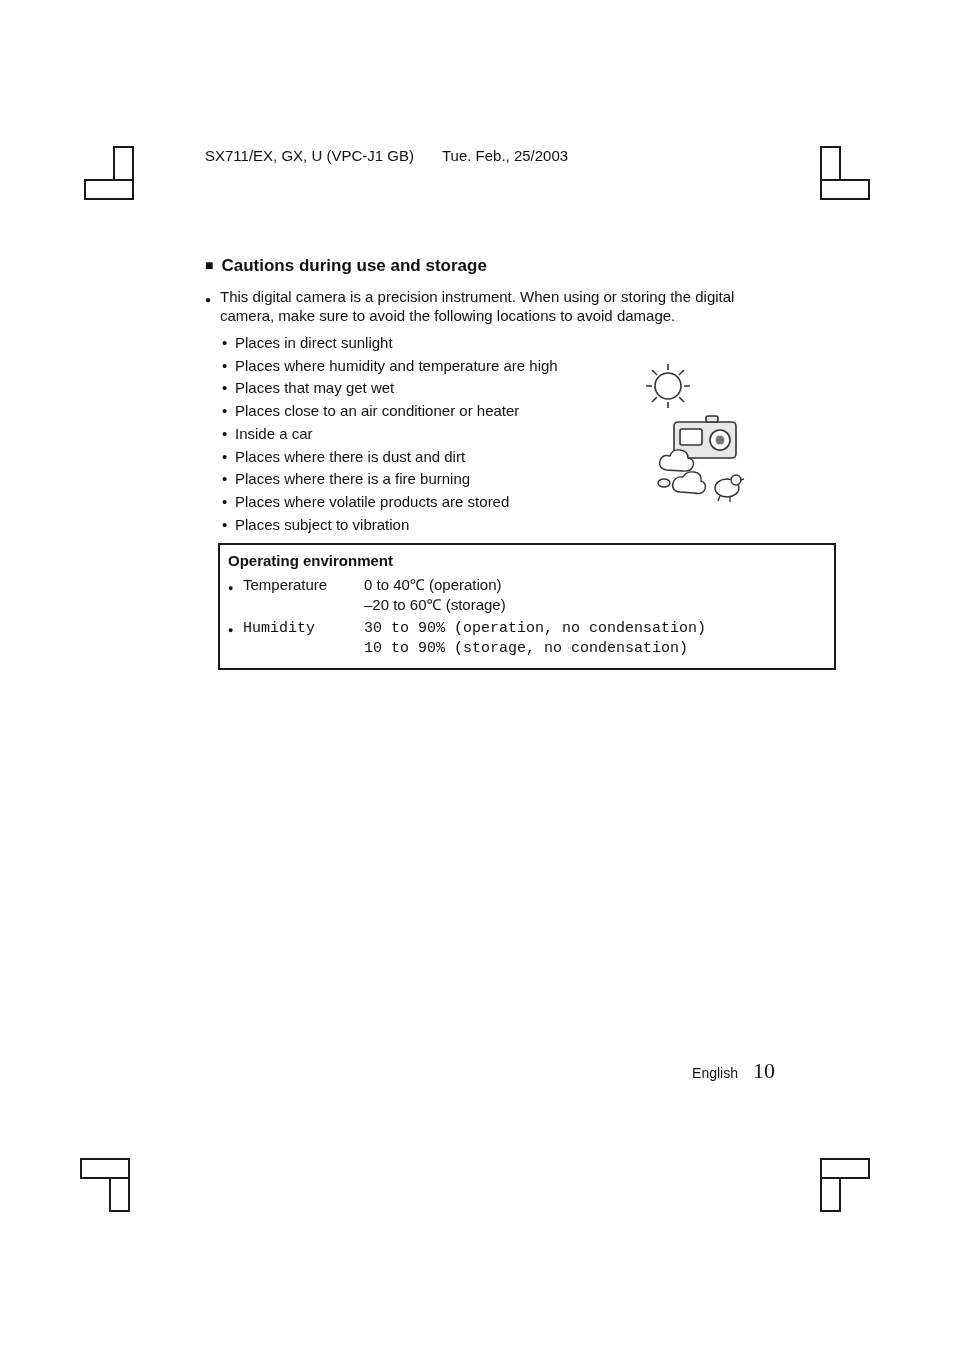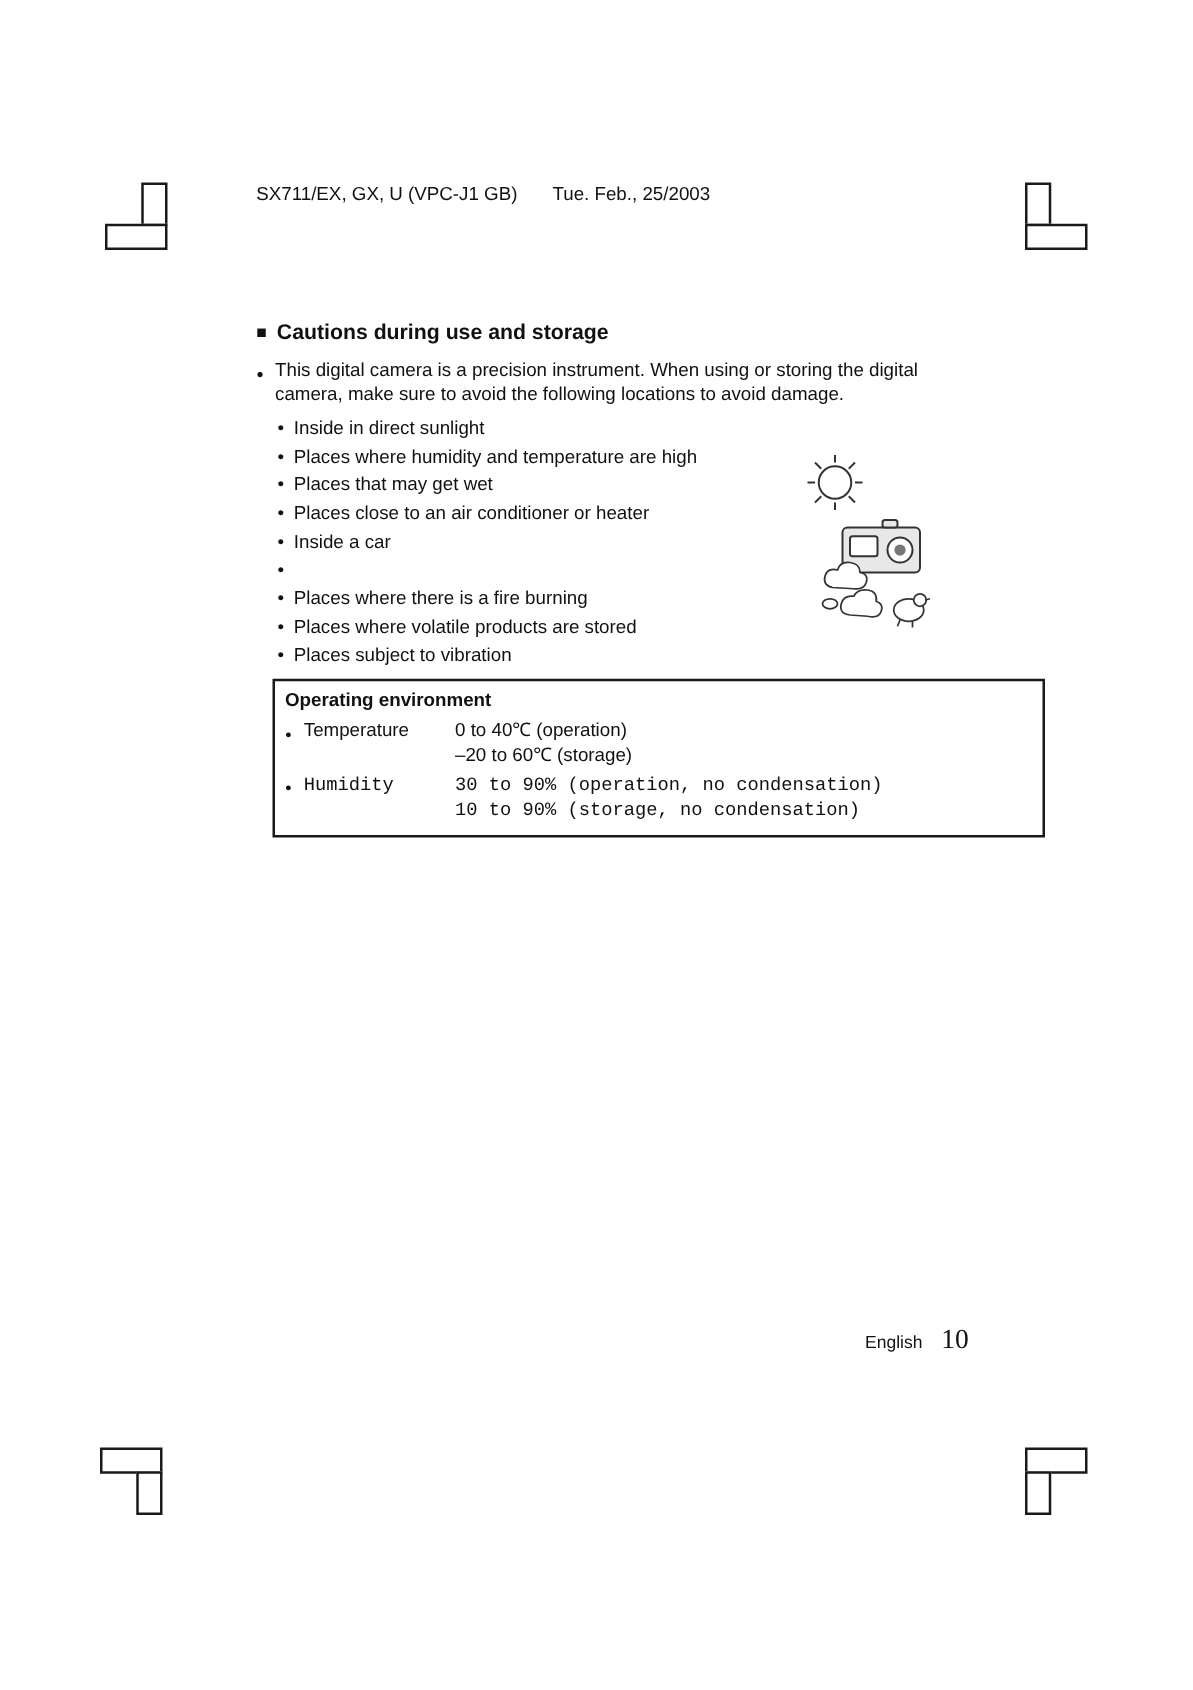--- a/index.html
+++ b/index.html
@@ -156,40 +156,41 @@
     <h2 class="section-title">Cautions during use and storage</h2>
 
     <div class="intro">
       <span class="marker"></span>
       <p>This digital camera is a precision instrument. When using or storing the digital camera, make sure to avoid the following locations to avoid damage.</p>
     </div>
 
     <div class="loc-list">
       <div class="loc-item">
         <span class="marker"></span>
-        <span>Inside in direct sunlight</span>
+        <span>Places in direct sunlight</span>
       </div>
       <div class="loc-item">
         <span class="marker"></span>
         <span>Places where humidity and temperature are high</span>
       </div>
       <div class="loc-item">
         <span class="marker"></span>
         <span>Places that may get wet</span>
       </div>
       <div class="loc-item">
         <span class="marker"></span>
         <span>Places close to an air conditioner or heater</span>
       </div>
       <div class="loc-item">
         <span class="marker"></span>
         <span>Inside a car</span>
       </div>
       <div class="loc-item">
         <span class="marker"></span>
+        <span>Places where there is dust and dirt</span>
       </div>
       <div class="loc-item">
         <span class="marker"></span>
         <span>Places where there is a fire burning</span>
       </div>
       <div class="loc-item">
         <span class="marker"></span>
         <span>Places where volatile products are stored</span>
       </div>
       <div class="loc-item">

